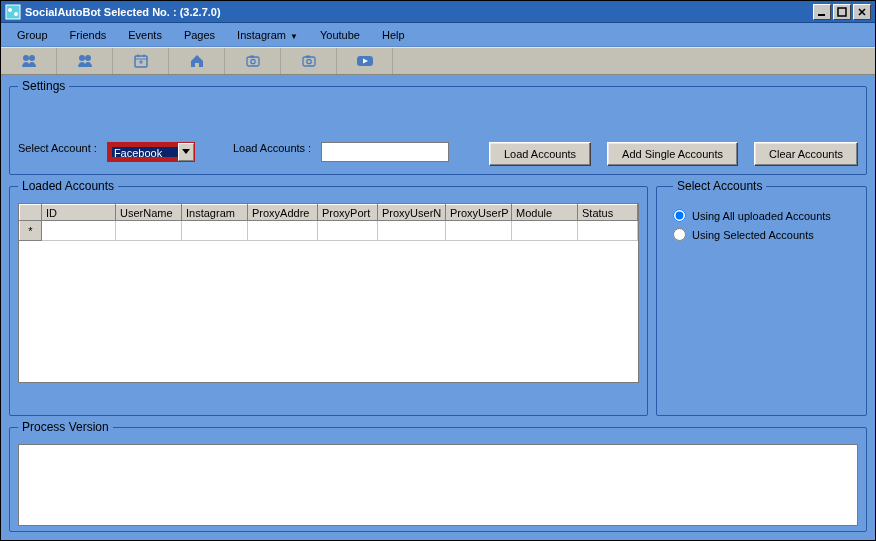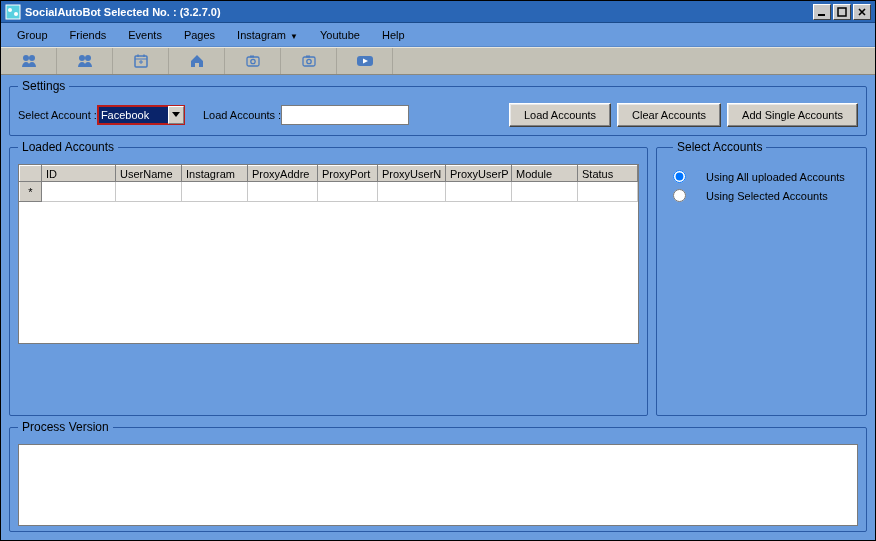--- a/index.html
+++ b/index.html
@@ -86,31 +86,32 @@
     color:#000;
     position:relative;
   }
   fieldset > legend {
     padding:0 4px;
     color:#000;
     font-size:12px;
   }
   
   .settings-row {
-    display:flex; align-items:center; 
+    display:flex; gap:10px;
     flex-wrap:nowrap;
+    margin-top:39px;
   }
   .settings-row label { white-space:nowrap; }
   .settings-row .select-wrap {
     position:relative;
   }
   .settings-row select {
     width:88px; height:20px;
     background:#0a246a; color:#fff;
-    border:2px solid #b91c1c;
+    border:5px solid #b91c1c;
     padding:0 2px;
     appearance:none;
   }
   .settings-row .select-btn {
     position:absolute; right:1px; top:1px;
     width:16px; height:18px;
     background:#d4d0c8;
     border:1px solid #fff;
     border-right-color:#808080; border-bottom-color:#808080;
     display:flex; align-items:center; justify-content:center;
@@ -170,21 +171,21 @@
   }
   .grid-table .rowhdr {
     background:#d4d0c8;
     border:1px solid #808080;
     border-top-color:#fff; border-left-color:#fff;
     width:22px;
     text-align:center;
   }
   .grid-table th.rowhdr { width:22px; }
   
-  .radio-row { display:flex; align-items:center; gap:20px; margin:6px 0; }
+  .radio-row { display:flex; align-items:center; gap:6px; margin:6px 0; }
   .radio-row input { margin:0; }
   
   .logger-fs { height:112px; }
   .logger-box {
     width:100%; height:82px;
     background:#fff;
     border:1px solid #7a7a7a;
   }
 </style>
 </head>
@@ -298,22 +299,22 @@
             <svg width="8" height="6" viewBox="0 0 8 6">
                 <path d="M0 0 L8 0 L4 5 Z" fill="#000"></path>
               </svg>
           </span>
         </span>
         <span style="width:18px"></span>
         <label>Load Accounts  :</label>
         <input type="text" value="" style="">
         <span class="spacer-flex"></span>
         <button class="btn">Load Accounts</button>
+        <button class="btn">Add Single Accounts</button>
         <button class="btn">Clear Accounts</button>
-        <button class="btn">Add Single Accounts</button>
       </div>
     </fieldset>
 
     <div class="middle">
 
       <fieldset class="loaded-fs">
         <legend>Loaded Accounts</legend>
         <div class="table-wrap">
           <table class="grid-table">
             <colgroup>

